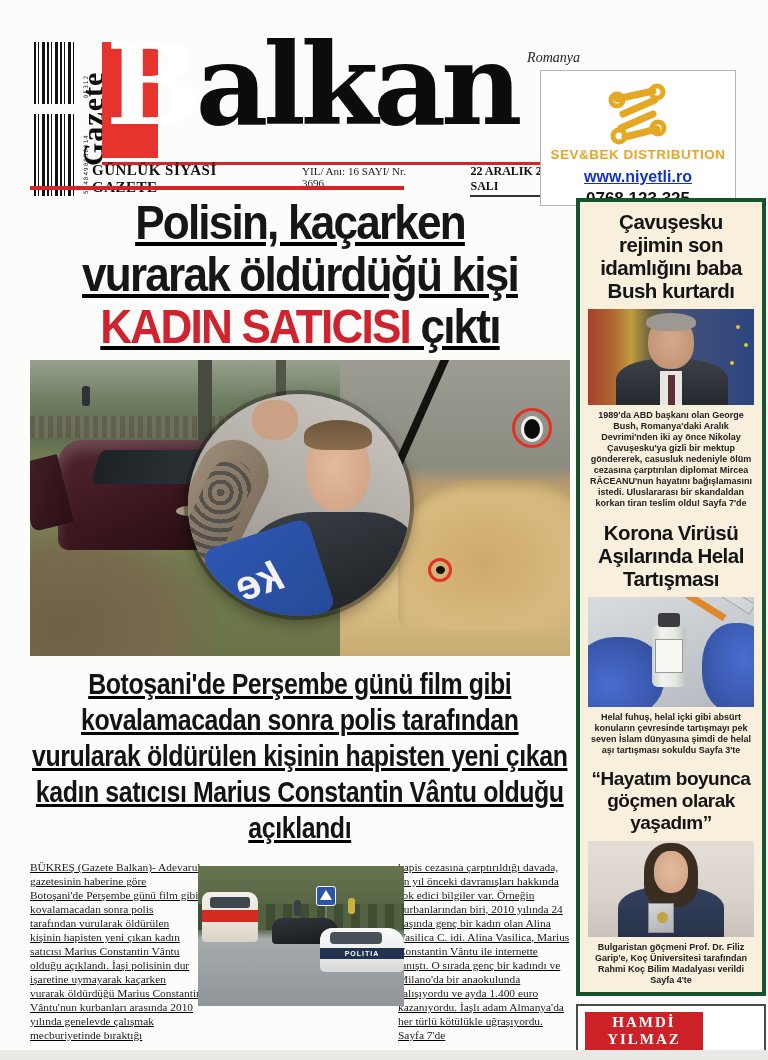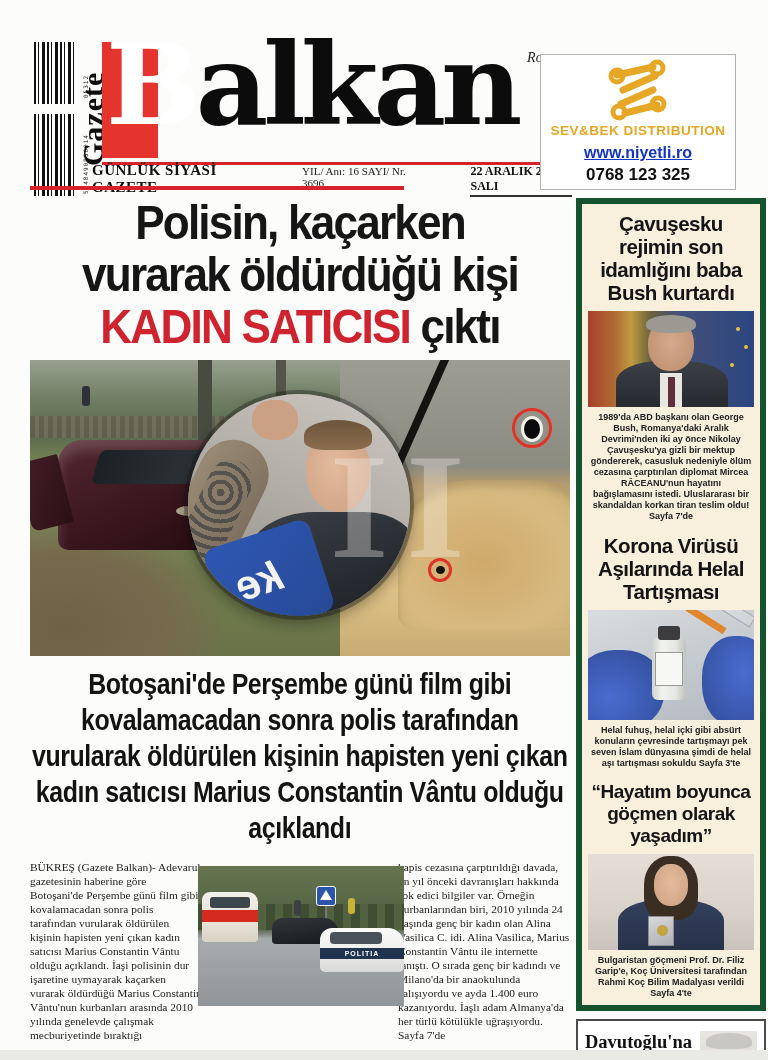--- a/index.html
+++ b/index.html
@@ -24,29 +24,29 @@
   .np-title .initial { color:#fff; position:relative; z-index:2; padding-left:4px; }
   .np-region { position:absolute; right:-18px; top:14px; font-family:"Liberation Serif", serif; font-style:italic; font-size:14px; color:#222; }
   .np-rule { position:absolute; left:0; top:126px; width:470px; height:3px; background:#d6222a; }
 
   .info-row { position:absolute; left:62px; top:134px; width:480px; display:flex; align-items:baseline; }
   .tagline { font-family:"Liberation Serif", serif; font-weight:bold; font-size:15px; color:#111; letter-spacing:0.5px; }
   .issue-info { font-family:"Liberation Serif", serif; font-size:11px; color:#222; margin-left:46px; }
   .issue-date { font-family:"Liberation Serif", serif; font-weight:bold; font-size:12px; color:#111; margin-left:60px; border-bottom:2px solid #333; padding-bottom:1px; }
   .header-rule2 { position:absolute; left:0; top:158px; width:374px; height:4px; background:#d6222a; }
 
-  .ad-box { position:absolute; right:6px; top:26px; width:196px; height:136px; background:#fff; border:1px solid #b4b4b4; text-align:center; padding-top:4px; }
+  .ad-box { position:absolute; right:6px; top:42px; width:196px; height:136px; background:#fff; border:1px solid #b4b4b4; text-align:center; padding-top:12px; }
   .ad-logo { width:70px; height:62px; margin:0 auto; position:relative; }
   .ad-logo svg { width:70px; height:62px; }
   .ad-name { color:#e6a725; font-weight:bold; font-size:13.5px; letter-spacing:0.5px; margin-top:2px; font-family:"Liberation Sans", sans-serif; }
   .ad-url { color:#1333c4; font-weight:bold; font-size:16px; text-decoration:underline; margin-top:6px; cursor:pointer; }
   .ad-phone { color:#111; font-weight:bold; font-size:17px; margin-top:3px; }
 
   
-  .main-col { position:absolute; left:30px; top:196px; width:540px; }
+  .main-col { position:absolute; left:30px; top:196px; width:540px;text-decoration:underline; }
   .headline { width:600px; transform:scaleX(0.9); transform-origin:left top; text-align:center; font-weight:800; color:#161616; font-size:49px; line-height:52px; letter-spacing:-2px; }
   .headline .red { color:#cf2430; }
 
   
   .main-photo { position:relative; width:540px; height:296px; margin-top:8px; overflow:hidden; background:#888; }
   .mp-left { position:absolute; left:0; top:0; width:310px; height:296px;
     background:linear-gradient(180deg,#97a18e 0%,#6e7c61 14%,#5d6c4f 26%,#748253 34%,#7d8a59 55%,#6f7b4c 75%,#6a7348 100%); }
   .mp-fence { position:absolute; left:0; top:56px; width:310px; height:22px; background:repeating-linear-gradient(90deg,#5f594a 0 5px,#75705f 5px 9px); opacity:0.7; }
   .mp-trunk1 { position:absolute; left:168px; top:0; width:14px; height:120px; background:#474b40; }
   .mp-trunk2 { position:absolute; left:246px; top:0; width:10px; height:96px; background:#525548; }
@@ -96,21 +96,21 @@
   .ap-crash { position:absolute; left:74px; top:52px; width:66px; height:26px; background:linear-gradient(170deg,#32363b,#17191c); border-radius:10px 14px 4px 4px; }
   .ap-police { position:absolute; left:122px; top:62px; width:84px; height:44px; background:linear-gradient(180deg,#fbfbf9 0%,#ececea 55%,#d8d8d6 100%); border-radius:12px 16px 5px 5px; }
   .ap-pol-win { position:absolute; left:10px; top:4px; width:52px; height:12px; background:#49525a; border-radius:4px; }
   .ap-pol-stripe { position:absolute; left:0; top:20px; width:84px; height:11px; background:#20334f; color:#fff; font-size:7px; font-weight:bold; letter-spacing:1px; text-align:center; line-height:11px; font-family:"Liberation Sans", sans-serif; }
   .ap-fig { position:absolute; width:7px; height:16px; border-radius:3px; }
   .apf1 { left:96px; top:34px; background:#3c4046; }
   .apf2 { left:150px; top:32px; background:#c8b23a; }
 
   
   .sidebar { position:absolute; left:576px; top:198px; width:190px; }
-  .cream-box { background:#f8efdc; border:6px solid #14532d; padding:8px 6px 6px 6px; }
+  .cream-box { background:#f8efdc; border:4px solid #14532d; padding:8px 6px 6px 6px; }
   .sb-headline { text-align:center; font-weight:800; font-size:20.5px; line-height:23px; color:#141414; letter-spacing:-0.5px; }
   .sb-headline.quote { font-size:19px; line-height:22px; }
   .sb-caption { font-size:9px; line-height:11px; font-weight:bold; color:#222; text-align:center; margin-top:5px; padding:0 2px; }
   .sb-photo { position:relative; width:166px; height:96px; margin:7px auto 0 auto; overflow:hidden; }
 
   
   .ph-bush { background:linear-gradient(90deg,#a8402e 0%,#b06a33 16%,#bf9c40 26%,#69603e 38%,#43507a 55%,#2c4580 100%); }
   .bush-suit { position:absolute; left:28px; bottom:-6px; width:112px; height:52px; background:linear-gradient(180deg,#3c4147,#23262b); border-radius:40% 40% 0 0; }
   .bush-shirt { position:absolute; left:72px; bottom:0; width:22px; height:34px; background:#e8e6e0; }
   .bush-tie { position:absolute; left:80px; bottom:0; width:7px; height:30px; background:#5d3038; }
@@ -228,21 +228,20 @@
         <div class="in-arm"></div>
         <div class="in-tattoo"></div>
         <div class="in-fist"></div>
         <div class="in-head"></div>
         <div class="in-hair"></div>
         <div class="in-shirt"></div>
         <div class="in-nike">
             <span>ke</span>
           </div>
       </div>
-      <div class="watermark">II</div>
     </div>
 
     <div class="subhead">Botoşani'de Perşembe günü film gibi kovalamacadan sonra polis tarafından vurularak öldürülen kişinin hapisten yeni çıkan kadın satıcısı Marius Constantin Vântu olduğu açıklandı</div>
 
     <div class="body-cols">
       <div class="bcol">BÜKREŞ (Gazete Balkan)- Adevarul gazetesinin haberine göre Botoşani'de Perşembe günü film gibi kovalamacadan sonra polis tarafından vurularak öldürülen kişinin hapisten yeni çıkan kadın satıcısı Marius Constantin Vântu olduğu açıklandı. İaşi polisinin dur işaretine uymayarak kaçarken vurarak öldürdüğü Marius Constantin Vântu'nun kurbanları arasında 2010 yılında genelevde çalışmak mecburiyetinde bıraktığı</div>
       <div class="bcol">
         <div class="accident-photo">
           <div class="ap-hedge"></div>
           <div class="ap-pole"></div>
@@ -306,20 +305,21 @@
           <div class="wm-face"></div>
           <div class="wm-award">
             <div class="wm-medal"></div>
           </div>
         </div>
         <div class="sb-caption">Bulgaristan göçmeni Prof. Dr. Filiz Garip'e, Koç Üniversitesi tarafından Rahmi Koç Bilim Madalyası verildi Sayfa 4'te</div>
       </div>
     </div>
 
     <div class="column-box">
+      <div class="col-banner">HAMDİ YILMAZ</div>
       <div class="col-head-row">
         <div class="col-headline">Davutoğlu'na iyi niyetli uyarılar</div>
         <div class="col-photo">
 
           <div class="hm-hair"></div>
         </div>
       </div>
 
     </div>
   </div>

